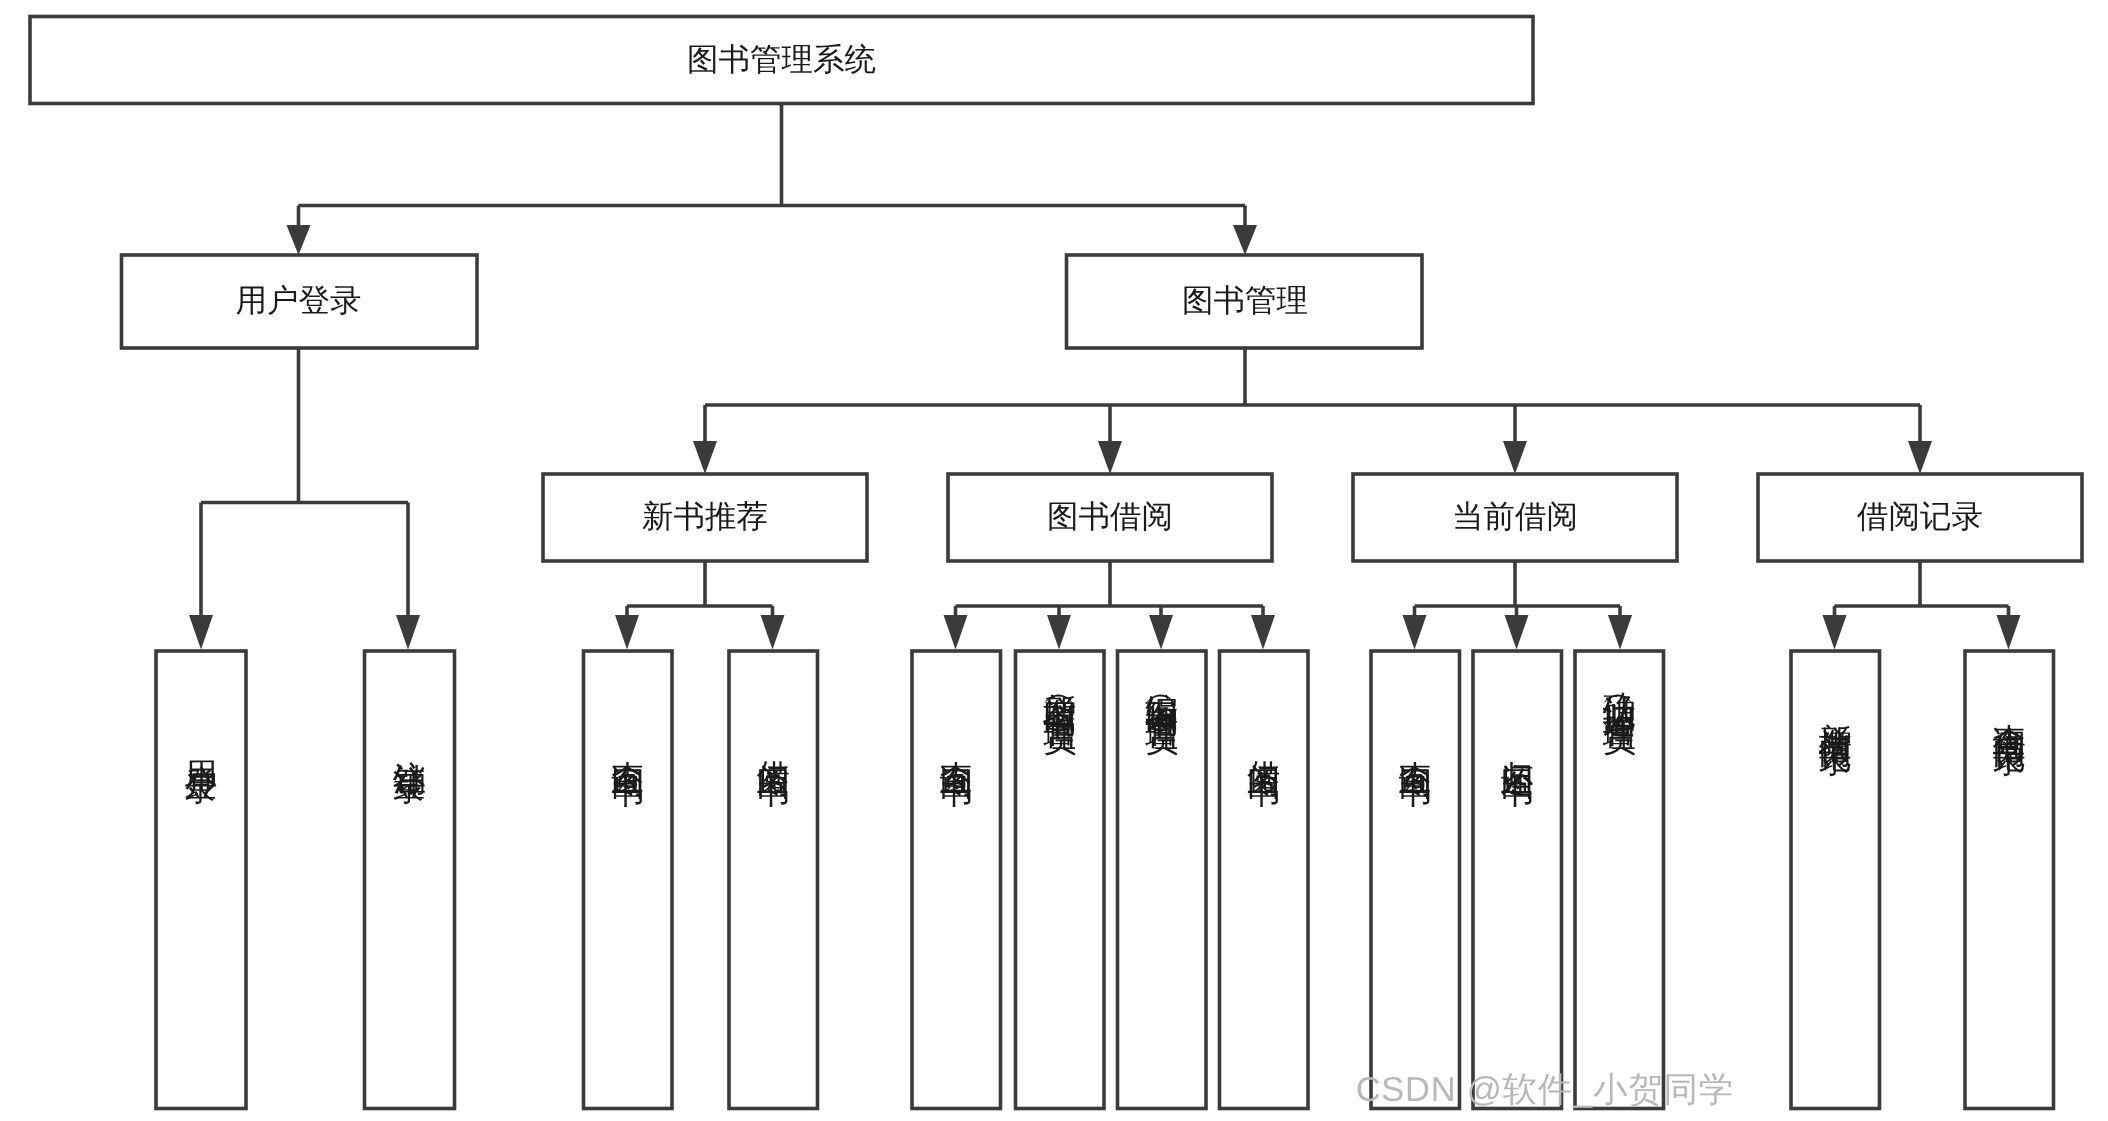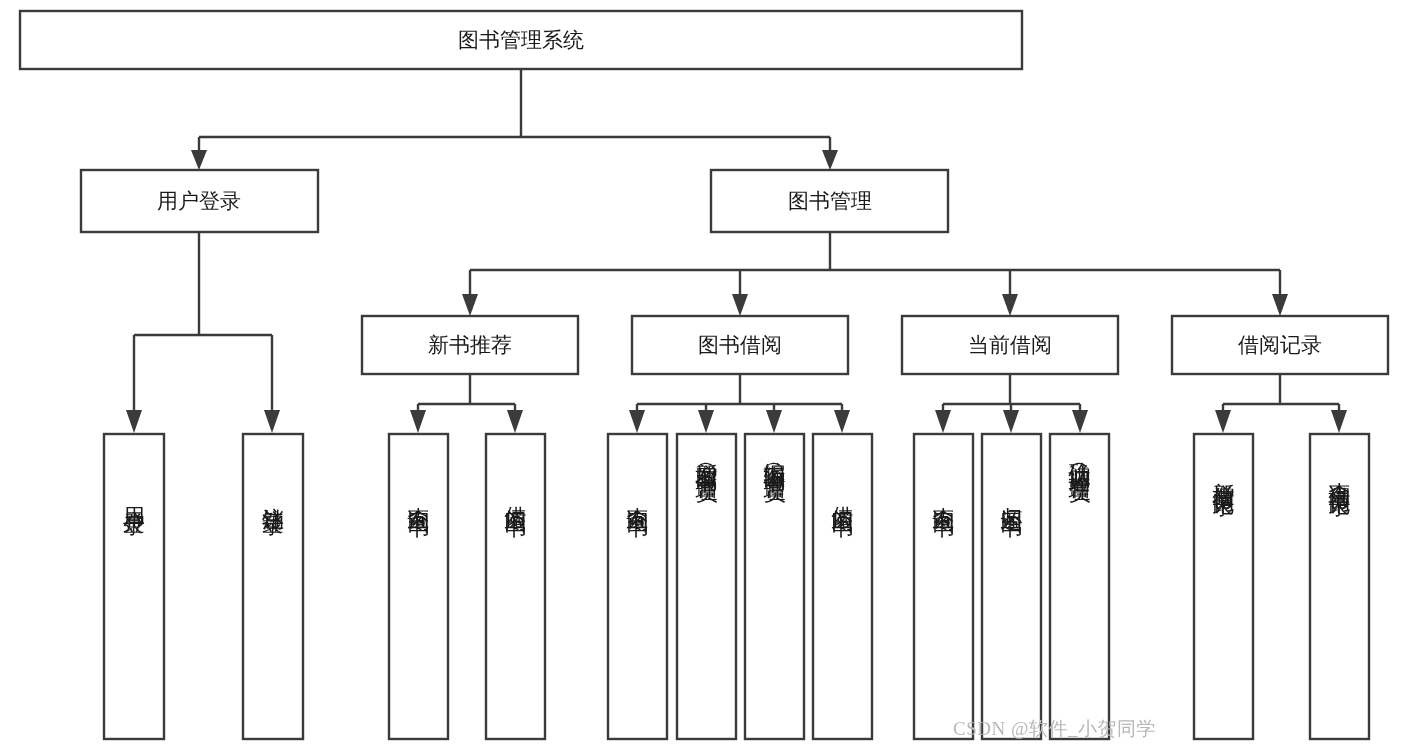--- a/index.html
+++ b/index.html
@@ -46,22 +46,22 @@
     font-family: "Liberation Sans", sans-serif;
     font-size: 21px;
     fill: #1a1a1a;
     text-anchor: middle;
     dominant-baseline: middle;
   }
   .watermark {
     position: absolute;
     right: 6px;
     bottom: 5px;
-    font-family: Liberation Serif, serif;
-    font-size: 19px;
+    font-family: Liberation Sans, sans-serif;
+    font-size: 23px;
     color: #b8b8b8;
     white-space: nowrap;
     letter-spacing: 0.5px;
   }
   .vtext-box {
     position: absolute;
     display: flex;
     align-items: flex-start;
     justify-content: center;
     box-sizing: border-box;

